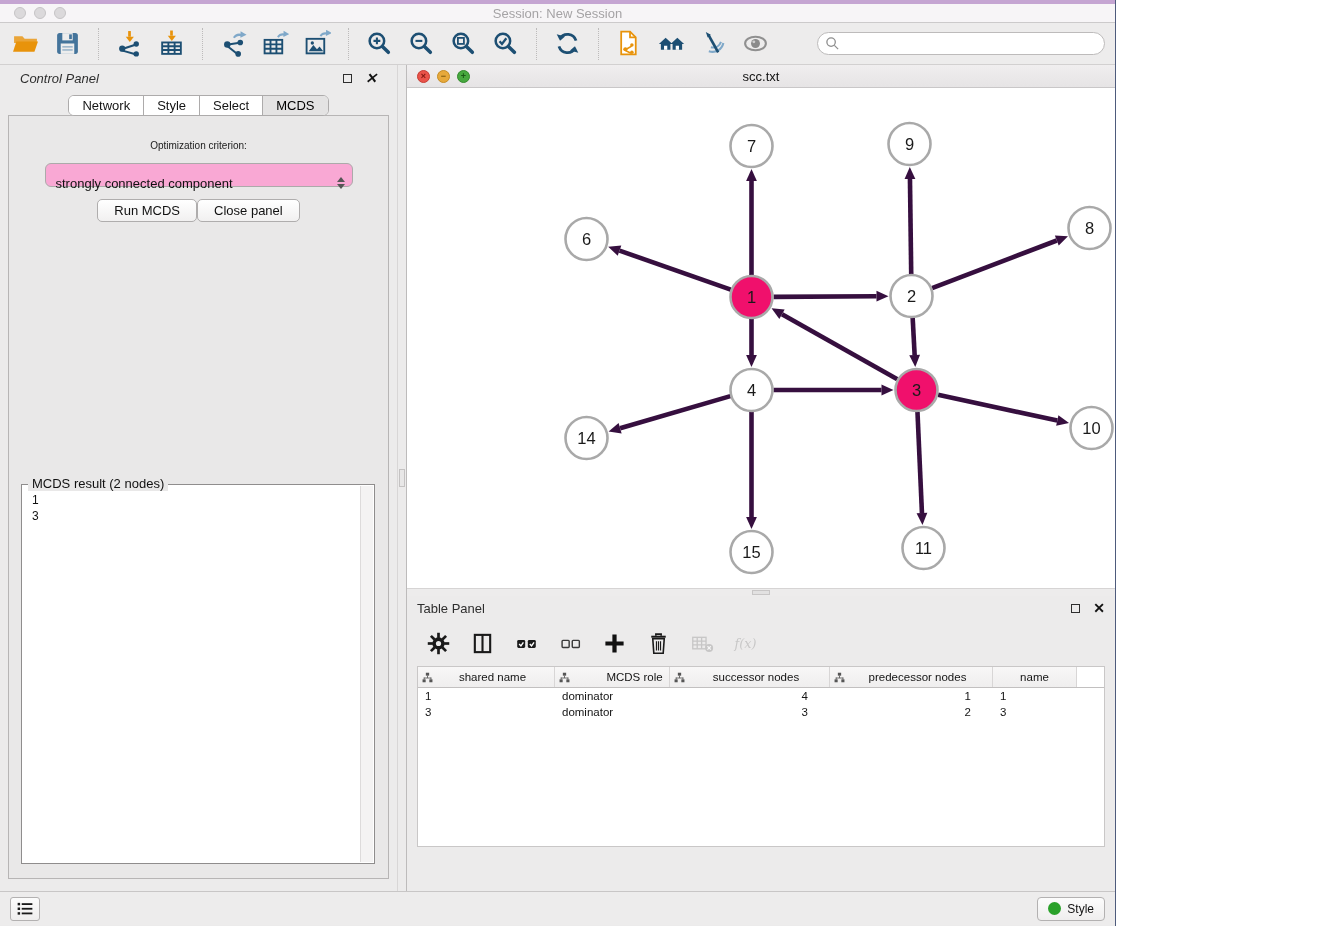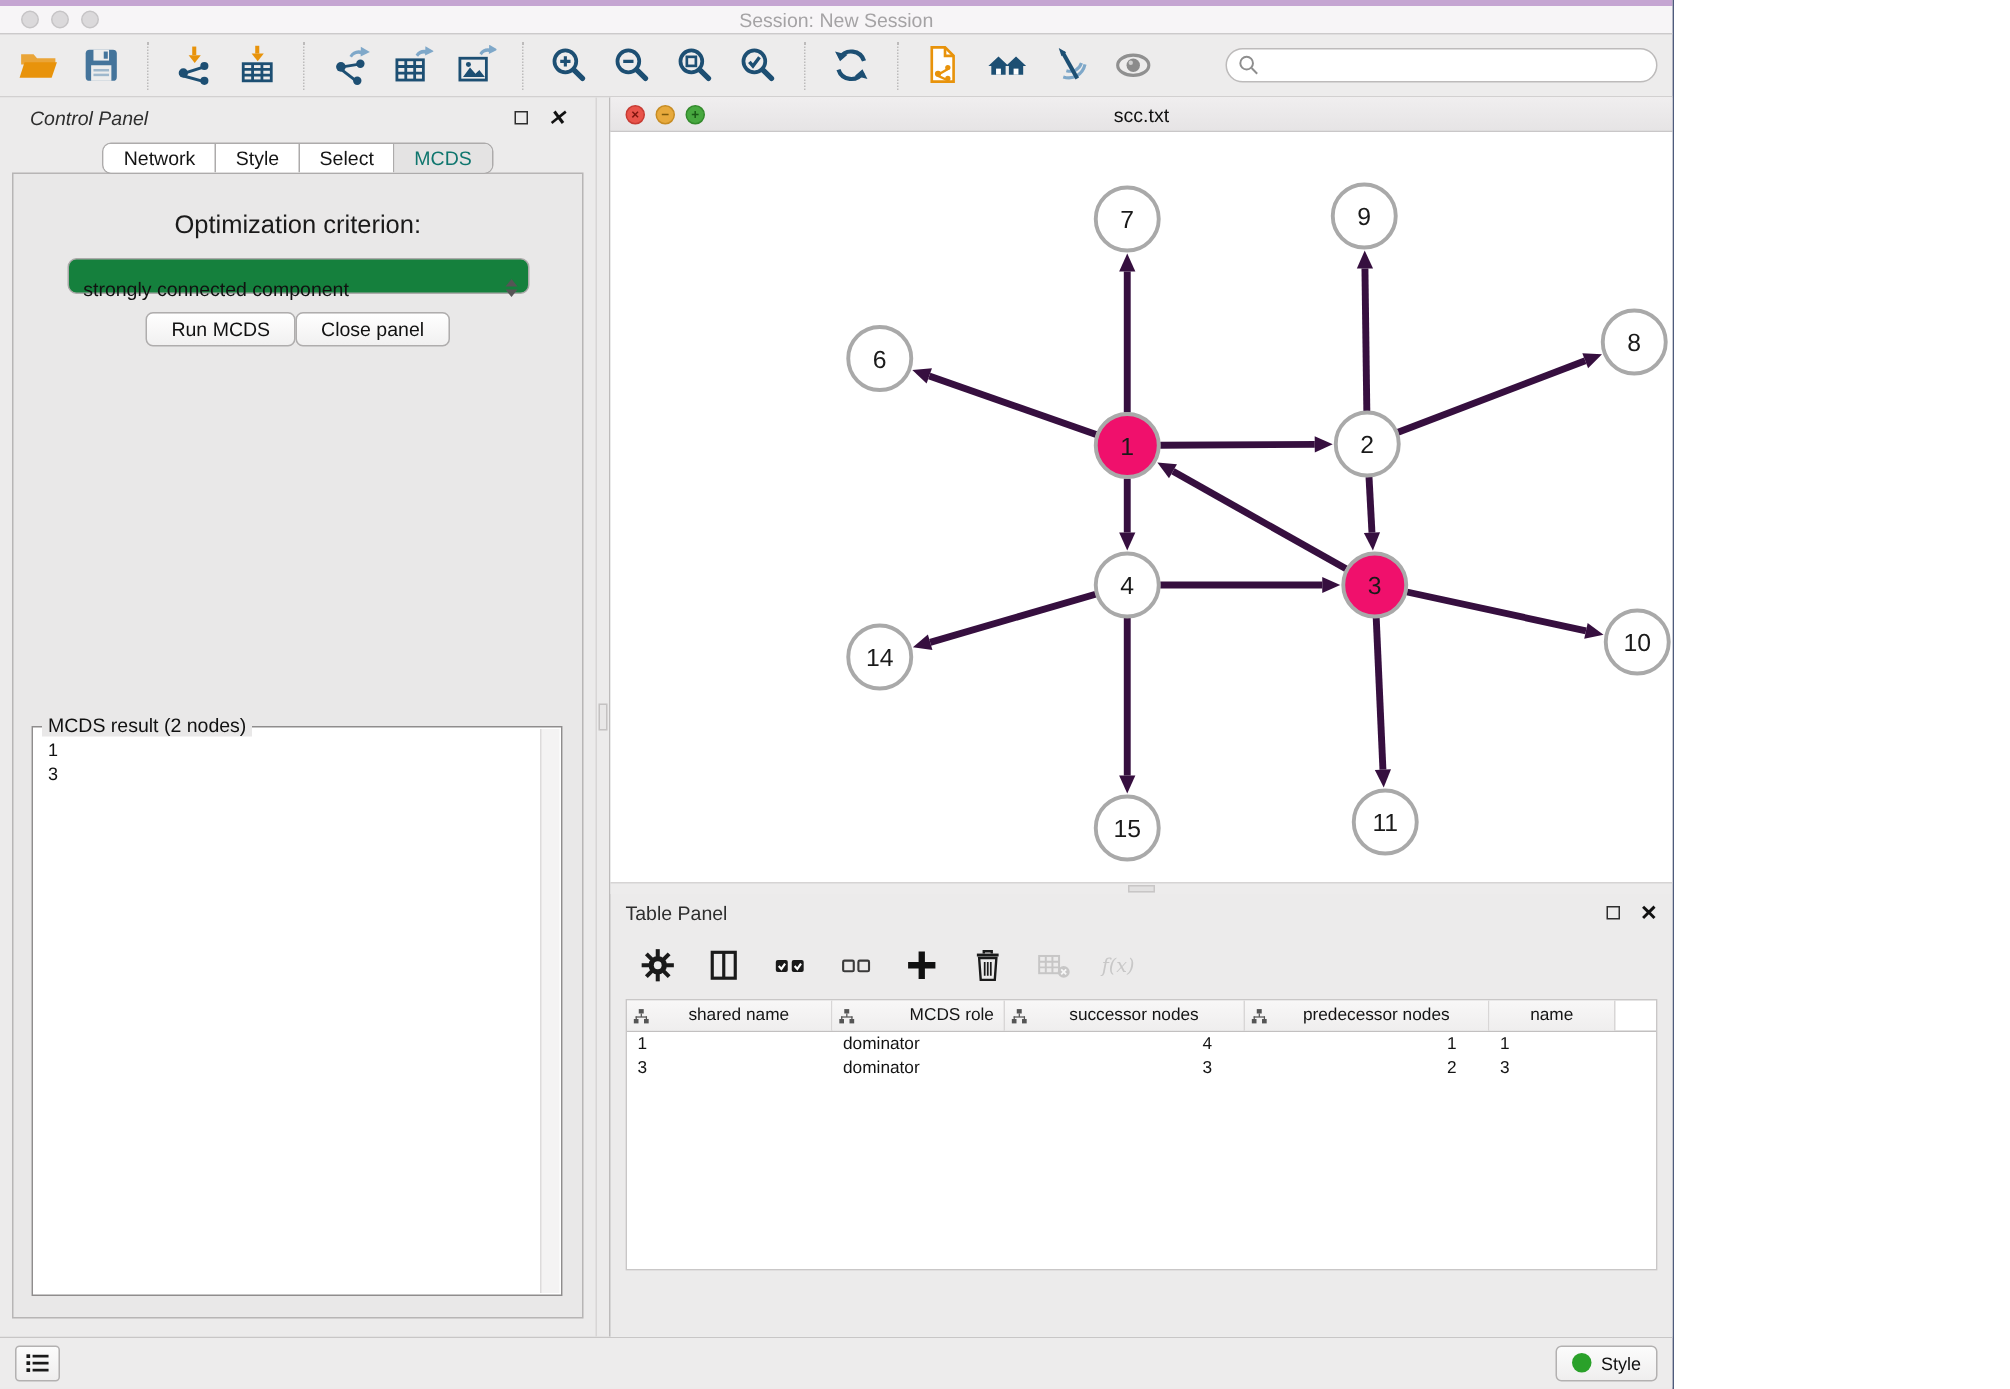--- a/index.html
+++ b/index.html
@@ -27,24 +27,24 @@
   
   .control-panel{width:397px;background:#ECEBEB;display:flex;flex-direction:column;}
   .panel-header{height:26px;display:flex;align-items:center;padding:0 20px;font-size:13px;color:#2E2E2E;font-style:italic;}
   .panel-controls{margin-left:auto;display:flex;gap:13px;align-items:center;}
   .float-box{width:9px;height:9px;border:1.5px solid #2E2E2E;}
   .close-x{font-size:14px;font-weight:bold;color:#111;line-height:1;}
   .cp-tabs{display:flex;justify-content:center;position:relative;z-index:2;margin-bottom:-1px;margin-top:4px;}
   .tab-group{display:flex;border:1px solid #ADABAB;border-radius:6px;overflow:hidden;background:#FFF;}
   .tab{padding:2px 13px;font-size:13px;color:#141414;background:#FFF;border-right:1px solid #ADABAB;white-space:nowrap;}
   .tab:last-child{border-right:none;}
-  .tab.selected{background:#E4E3E3;color:#0f766e;}
+  .tab.selected{background:#E4E3E3;color:#000000;}
   .cp-body{flex:1;margin:0 8px 12px;border:1px solid #B7B5B5;background:#E9E8E8;display:flex;flex-direction:column;align-items:center;min-height:0;}
-  .opt-label{margin-top:24px;font-size:17px;color:#1A1A1A;}
-  .select-box{margin-top:12px;width:308px;height:24px;border:1px solid #ACAAAA;border-radius:6px;background:#15803d;
+  .opt-label{margin-top:24px;font-size:10px;color:#1A1A1A;}
+  .select-box{margin-top:12px;width:308px;height:24px;border:1px solid #ACAAAA;border-radius:6px;background:#f9a8d4;
               display:flex;align-items:center;padding:16px 7px 0 10px;font-size:13px;color:#111;}
   .select-box .value{flex:1;}
   .stepper{display:flex;flex-direction:column;gap:2px;align-items:center;}
   .tri-up{width:0;height:0;border-left:4px solid transparent;border-right:4px solid transparent;border-bottom:5px solid #555;}
   .tri-down{width:0;height:0;border-left:4px solid transparent;border-right:4px solid transparent;border-top:5px solid #555;}
   .cp-buttons{display:flex;margin-top:12px;}
   .btn{border:1px solid #AFADAD;border-radius:5px;background:linear-gradient(#FFF,#F1F0F0);
        font-size:13px;padding:3px 16px;color:#111;font-family:inherit;}
   .cp-spacer{flex:1;}
   .result-box{align-self:stretch;margin:0 13px 14px 12px;height:380px;border:1px solid #8F8D8D;background:#FFF;position:relative;}

